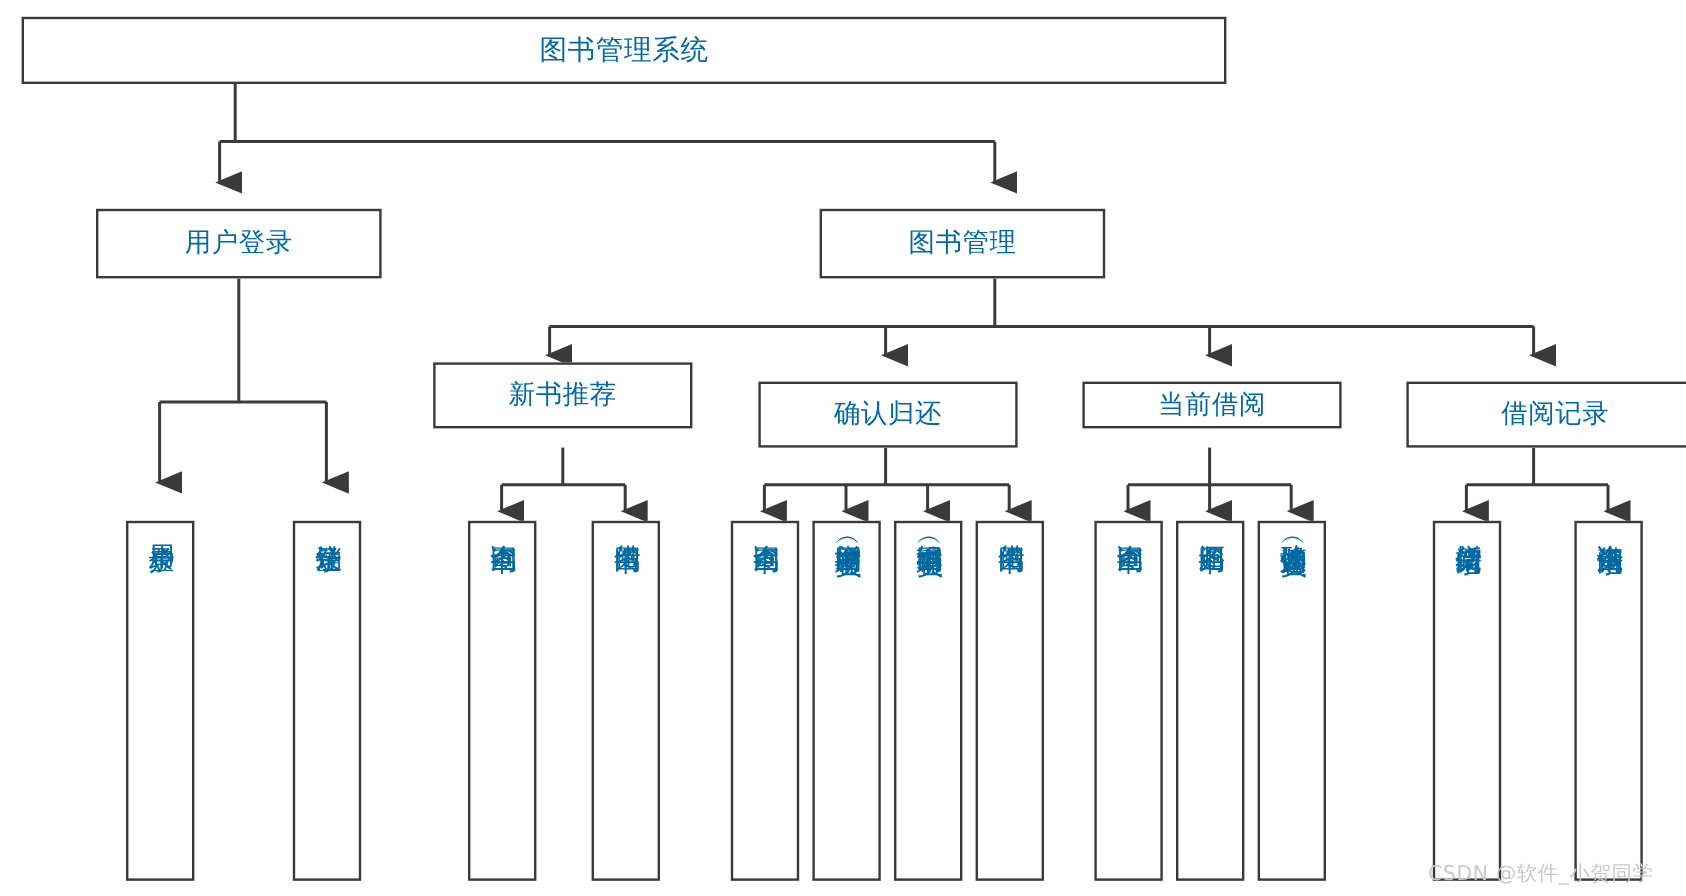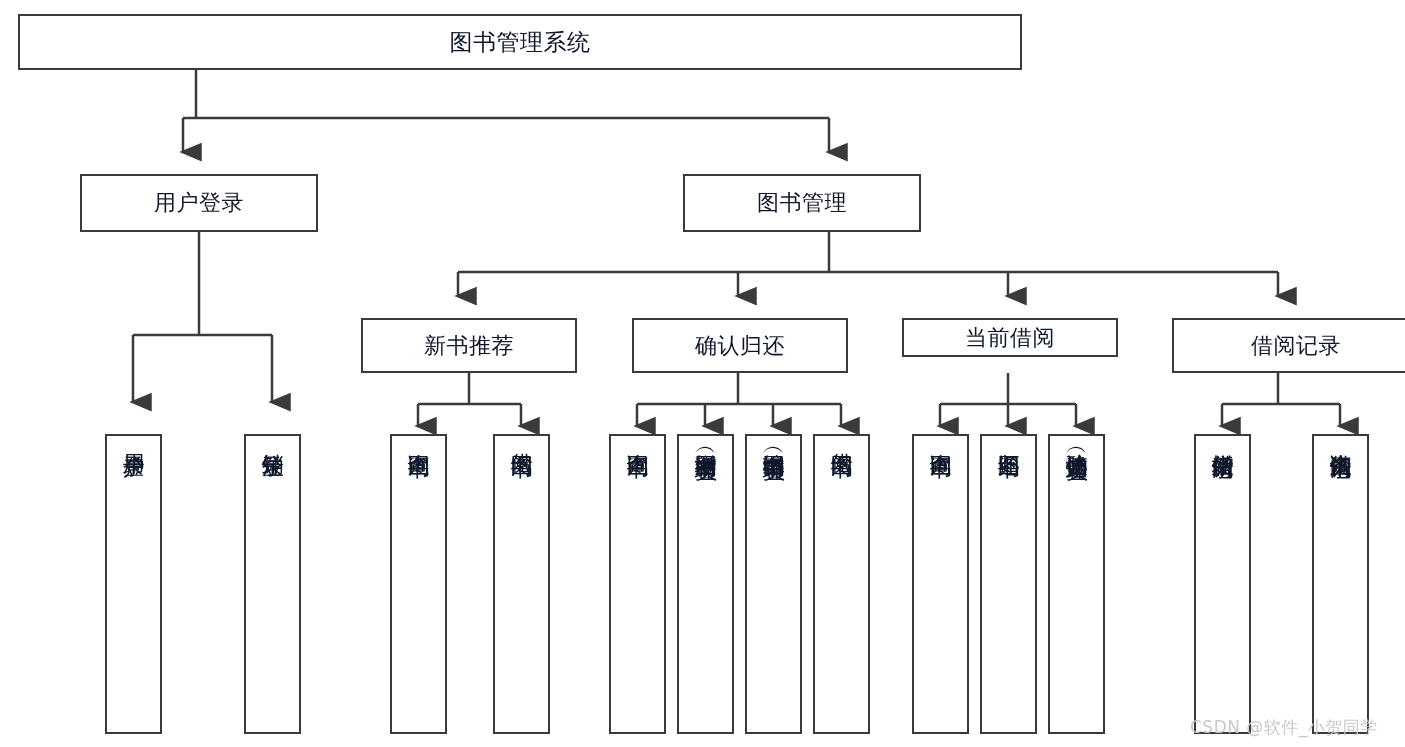--- a/index.html
+++ b/index.html
@@ -26,21 +26,21 @@
     pointer-events: none;
   }
   .node {
     position: absolute;
     box-sizing: border-box;
     background: #ffffff;
     border: 2.5px solid #3a3a3a;
     display: flex;
     align-items: center;
     justify-content: center;
-    color: #0f172a;
+    color: #0369a1;
   }
   .node.root {
     font-size: 23px;
   }
   .node.level2 {
     font-size: 22px;
   }
   .node.leaf {
     font-size: 22px;
     align-items: flex-start;
@@ -131,21 +131,21 @@
   </div>
 
   <div class="node level2" style="left:80px; top:174px; width:238px; height:58px;">
     <span class="label-h">用户登录</span>
   </div>
 
   <div class="node level2" style="left:683px; top:174px; width:238px; height:58px;">
     <span class="label-h">图书管理</span>
   </div>
 
-  <div class="node level2" style="left:361px; top:318px; width:216px; height:55px;">
+  <div class="node level2" style="left:361px; top:302px; width:216px; height:55px;">
     <span class="label-h">新书推荐</span>
   </div>
 
   <div class="node level2" style="left:632px; top:318px; width:216px; height:55px;">
     <span class="label-h">确认归还</span>
   </div>
 
   <div class="node level2" style="left:902px; top:318px; width:216px; height:39px;">
     <span class="label-h">当前借阅</span>
   </div>

